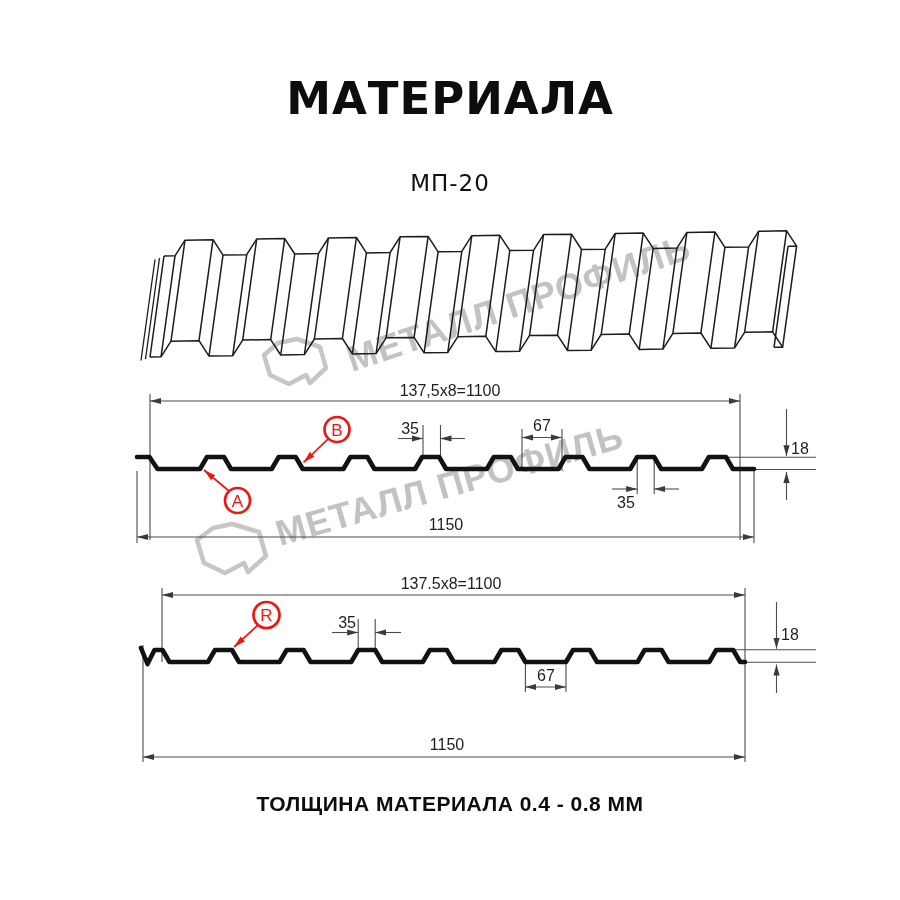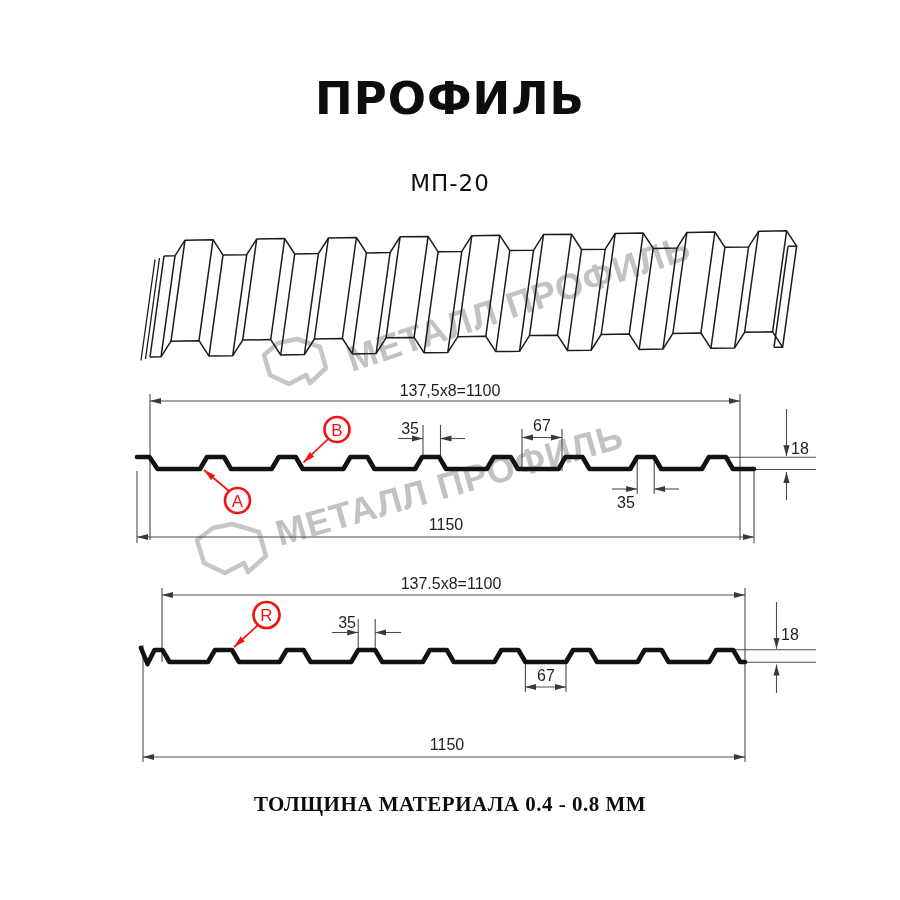--- a/index.html
+++ b/index.html
@@ -5,39 +5,39 @@
   html,body{margin:0;padding:0;background:#ffffff;}
   .stage{position:relative;width:900px;height:900px;background:#ffffff;overflow:hidden;
          font-family:"Liberation Sans",sans-serif;}
   .title{position:absolute;top:72px;left:0;right:0;text-align:center;
          font-family:"DejaVu Sans",sans-serif;font-weight:800;font-size:45px;
          letter-spacing:1px;color:#0d0d0d;}
   .subtitle{position:absolute;top:126px;left:0;right:0;text-align:center;
          font-family:"DejaVu Sans",sans-serif;font-weight:500;font-size:23px;
          letter-spacing:1px;color:#111;margin-top:44px;}
   .caption{position:absolute;top:792px;left:0;right:0;text-align:center;
-         font-family:Liberation Serif, serif;font-weight:700;font-size:21px;
+         font-family:Liberation Sans, sans-serif;font-weight:700;font-size:21px;
          letter-spacing:0.5px;color:#0d0d0d;}
   svg{position:absolute;left:0;top:0;}
   .prof{fill:none;stroke:#121212;stroke-width:4.6;stroke-linejoin:round;stroke-linecap:round;}
   .w3d{fill:none;stroke:#1c1c1c;stroke-width:1.5;stroke-linejoin:round;}
   .thin{stroke:#4c4c4c;stroke-width:1.1;fill:none;}
   .dimt{font:16px "Liberation Sans",sans-serif;fill:#1e1e1e;}
   .redl{stroke:#f01511;stroke-width:1.7;fill:none;}
   .redc{stroke:#f01511;stroke-width:2.7;fill:none;}
   .redt{font:17px "Liberation Sans",sans-serif;fill:#f01511;}
   .wmtext{font:bold 36px "Liberation Sans",sans-serif;fill:#c2c2c2;letter-spacing:1px;}
   .wmlogo{fill:none;stroke:#c6c6c6;stroke-width:4.5;stroke-linejoin:round;}
 </style>
 </head>
 <body>
 
 <div class="stage">
 
-  <div class="title">ПРОФИЛЬ</div>
+  <div class="title">МАТЕРИАЛА</div>
   <div class="subtitle">МП-20</div>
 
   <svg width="900" height="900" viewBox="0 0 900 900">
     <defs>
       <marker id="ab" viewBox="0 0 11 8" refX="11" refY="4" markerWidth="11" markerHeight="8" markerUnits="userSpaceOnUse" orient="auto-start-reverse">
         <path d="M0 0.9 L11 4 L0 7.1 Z" fill="#3a3a3a"></path>
       </marker>
       <marker id="ar" viewBox="0 0 12 9" refX="12" refY="4.5" markerWidth="12" markerHeight="9" markerUnits="userSpaceOnUse" orient="auto">
         <path d="M0 1.2 L12 4.5 L0 7.8 Z" fill="#f01511"></path>
       </marker>

